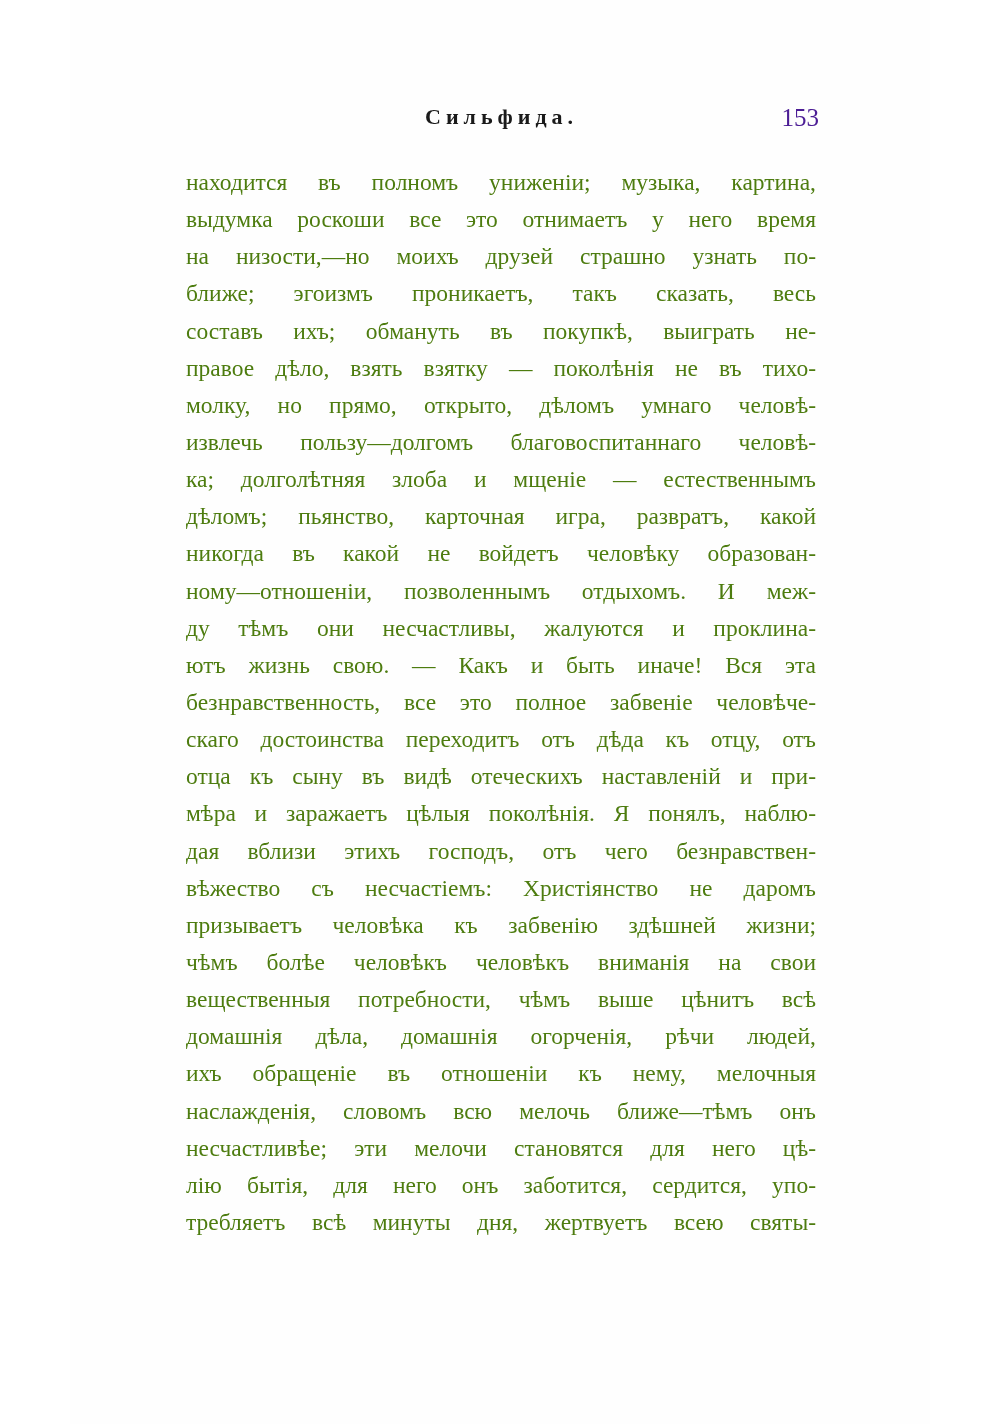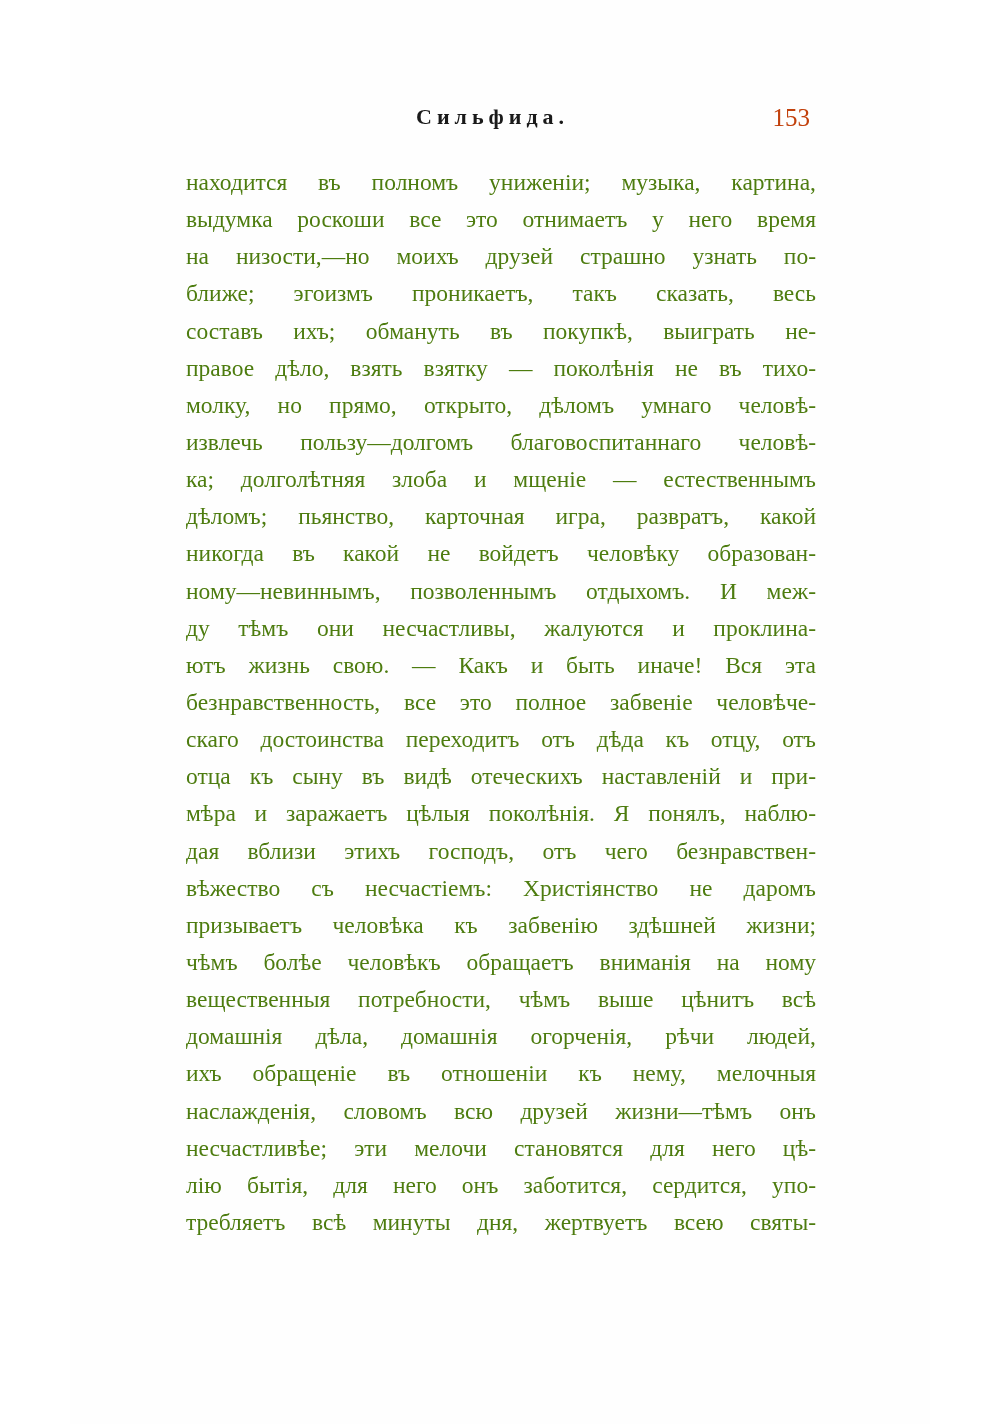--- a/index.html
+++ b/index.html
@@ -19,42 +19,42 @@
       position: absolute;
       left: 70px;
       top: 0;
       width: 860px;
       height: 1424px;
       background: #fefefe;
     }
     .running-head {
       position: absolute;
       top: 104px;
-      left: 180px;
+      left: 189px;
       width: 630px;
       height: 30px;
       text-align: right;
     }
     .running-title {
       position: absolute;
       left: 236px;
       top: 0;
       font-family: "Liberation Serif", serif;
       font-size: 22px;
       font-weight: bold;
       letter-spacing: 5px;
       color: #1a1a1a;
     }
     .page-number {
       position: absolute;
       right: 0;
       top: 0;
       font-family: "Liberation Serif", serif;
       font-size: 25px;
-      color: #c2410c;
+      color: #4c1d95;
     }
     .body-text {
       position: absolute;
       left: 186px;
       top: 164px;
       width: 630px;
     }
     .line {
       display: block;
       height: 37.15px;
@@ -82,31 +82,31 @@
   <span class="line">выдумка роскоши все это отнимаетъ у него время</span>
   <span class="line">на низости,—но моихъ друзей страшно узнать по-</span>
   <span class="line">ближе; эгоизмъ проникаетъ, такъ сказать, весь</span>
   <span class="line">составъ ихъ; обмануть въ покупкѣ, выиграть не-</span>
   <span class="line">правое дѣло, взять взятку — поколѣнія не въ тихо-</span>
   <span class="line">молку, но прямо, открыто, дѣломъ умнаго человѣ-</span>
   <span class="line">извлечь пользу—долгомъ благовоспитаннаго человѣ-</span>
   <span class="line">ка; долголѣтняя злоба и мщеніе — естественнымъ</span>
   <span class="line">дѣломъ; пьянство, карточная игра, развратъ, какой</span>
   <span class="line">никогда въ какой не войдетъ человѣку образован-</span>
-  <span class="line">ному—невиннымъ, позволеннымъ отдыхомъ. И меж-</span>
+  <span class="line">ному—отношеніи, позволеннымъ отдыхомъ. И меж-</span>
   <span class="line">ду тѣмъ они несчастливы, жалуются и проклина-</span>
   <span class="line">ютъ жизнь свою. — Какъ и быть иначе! Вся эта</span>
   <span class="line">безнравственность, все это полное забвеніе человѣче-</span>
   <span class="line">скаго достоинства переходитъ отъ дѣда къ отцу, отъ</span>
   <span class="line">отца къ сыну въ видѣ отеческихъ наставленій и при-</span>
   <span class="line">мѣра и заражаетъ цѣлыя поколѣнія. Я понялъ, наблю-</span>
   <span class="line">дая вблизи этихъ господъ, отъ чего безнравствен-</span>
   <span class="line">вѣжество съ несчастіемъ: Христіянство не даромъ</span>
   <span class="line">призываетъ человѣка къ забвенію здѣшней жизни;</span>
-  <span class="line">чѣмъ болѣе человѣкъ обращаетъ вниманія на ному</span>
+  <span class="line">чѣмъ болѣе человѣкъ человѣкъ вниманія на свои</span>
   <span class="line">вещественныя потребности, чѣмъ выше цѣнитъ всѣ</span>
   <span class="line">домашнія дѣла, домашнія огорченія, рѣчи людей,</span>
   <span class="line">ихъ обращеніе въ отношеніи къ нему, мелочныя</span>
-  <span class="line">наслажденія, словомъ всю друзей жизни—тѣмъ онъ</span>
+  <span class="line">наслажденія, словомъ всю мелочь ближе—тѣмъ онъ</span>
   <span class="line">несчастливѣе; эти мелочи становятся для него цѣ-</span>
   <span class="line">лію бытія, для него онъ заботится, сердится, упо-</span>
   <span class="line">требляетъ всѣ минуты дня, жертвуетъ всею святы-</span>
 </div>
 
 </body></html>

